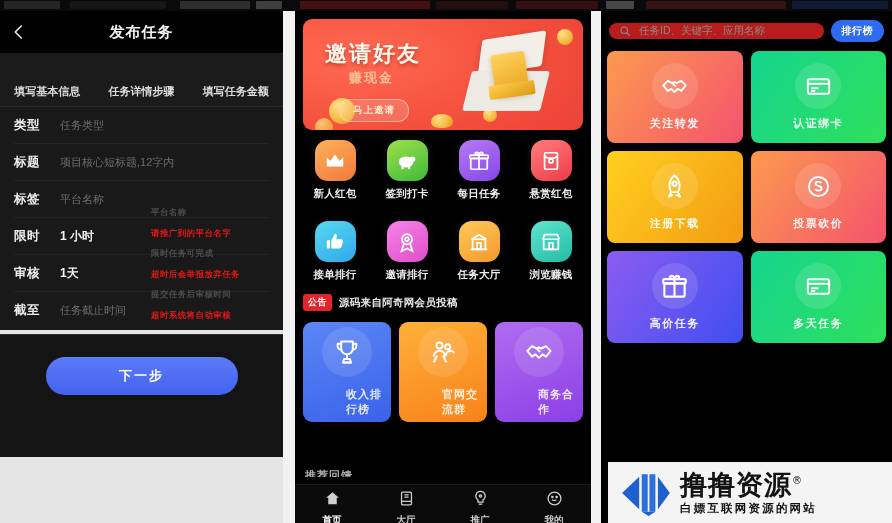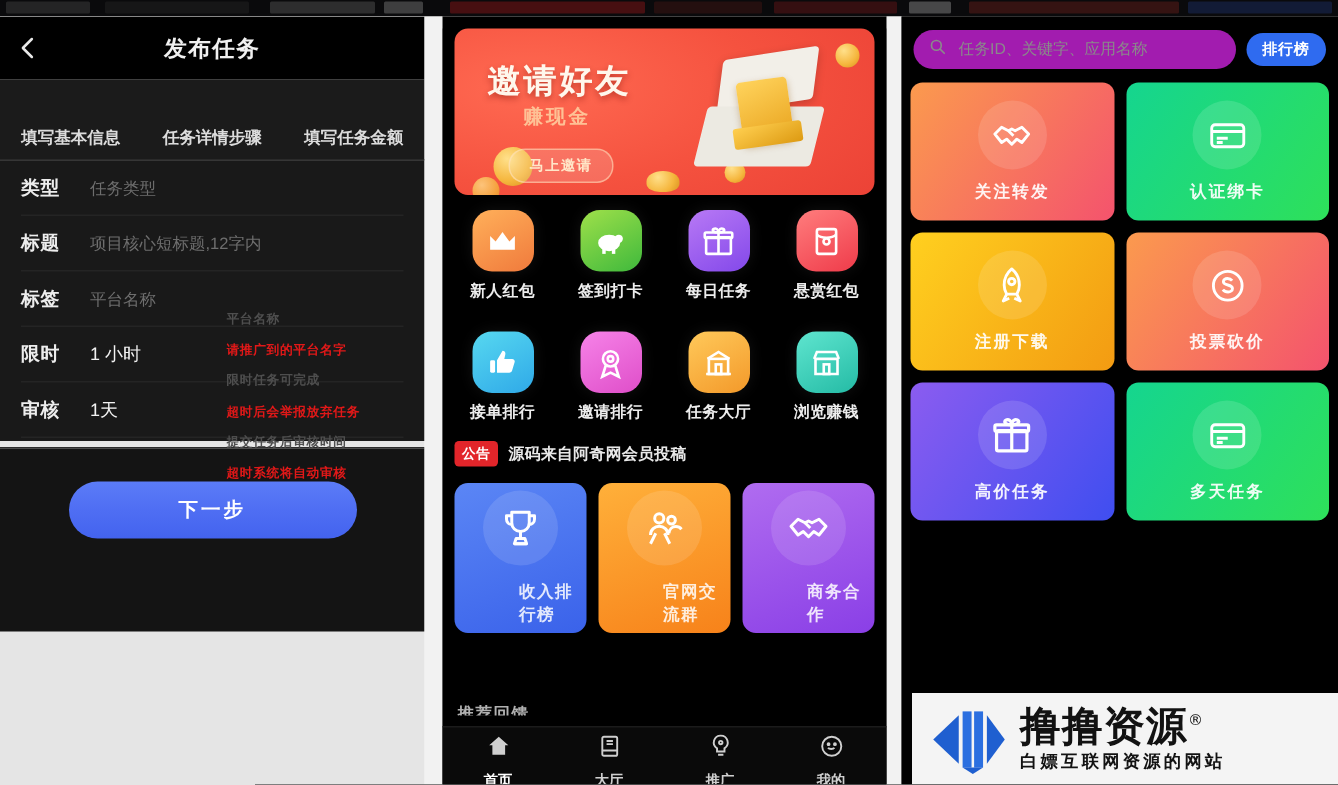--- a/index.html
+++ b/index.html
@@ -25,21 +25,21 @@
   .p1-title{color:#f0f0f0;font-size:15px;font-weight:700;letter-spacing:1px;}
 
   .p1-tabs{height:46px;background:#1b1b1b;display:flex;align-items:flex-end;padding-bottom:7px;border-bottom:1px solid #2a2a2a;}
   .p1-tab{flex:1;text-align:center;color:#dcdcdc;font-size:11px;font-weight:700;}
   .p1-tab .dot{display:block;width:100%;height:14px;}
 
   .p1-form{background:#191919;padding:0 0 2px 0;position:relative;}
   .frow{display:flex;align-items:center;height:36px;padding:0 14px;position:relative;}
   .flabel{width:46px;flex:none;color:#ededed;font-size:12.5px;font-weight:700;letter-spacing:.5px;}
   .fval{color:#6e6e6e;font-size:11px;}
-  .fval.filled{color:#f2f2f2;font-size:12px;font-weight:400;}
+  .fval.filled{color:#f2f2f2;font-size:12px;font-weight:700;}
   .frow-div{height:1px;background:#242424;margin:0 14px;}
 
   
   .hints{position:absolute;right:6px;top:196px;width:126px;height:122px;pointer-events:none;}
   .hint{position:absolute;left:0;width:126px;text-align:left;font-size:8.5px;line-height:11px;letter-spacing:.4px;filter:blur(.45px);white-space:nowrap;overflow:hidden;}
   .hint.grey{color:#4e4e4e;font-weight:700;}
   .hint.red{color:#e01818;font-weight:700;}
 
   .p1-footbar{height:1px;background:#2b2b2b;margin-top:4px;}
   .p1-btnwrap{background:#141414;padding:22px 0 0 0;height:100px;}
@@ -86,21 +86,21 @@
   .p2-nav{position:absolute;left:0;bottom:0;width:100%;height:46px;background:#0a0a0a;border-top:1px solid #1b1b1b;
     display:flex;align-items:center;}
   .navitem{flex:1;display:flex;flex-direction:column;align-items:center;gap:3px;cursor:pointer;}
   .navitem svg{width:17px;height:17px;}
   .navlabel{color:#cfcfcf;font-size:9.5px;font-weight:700;}
   .navitem.active .navlabel{color:#ffffff;}
 
   
   .p3-inner{position:relative;height:100%;background:#000;padding:0 6px;}
   .p3-search{display:flex;align-items:center;gap:7px;padding:9px 2px 6px 2px;}
-  .searchbox{flex:1;height:26px;border-radius:13px;background:#a21caf;display:flex;align-items:center;padding:0 10px;gap:6px;}
+  .searchbox{flex:1;height:16px;border-radius:13px;background:#b91c1c;display:flex;align-items:flex-start;padding:0 10px;gap:6px;}
   .searchbox svg{width:12px;height:12px;flex:none;}
   .searchinput{flex:1;background:transparent;border:none;outline:none;color:#cfcfcf;font-size:10.5px;
     font-family:"Liberation Sans",sans-serif;}
   .searchinput::placeholder{color:#8a8a8a;}
   .rankbtn{height:22px;padding:0 11px;border-radius:11px;border:none;background:#2f6bf0;color:#fff;font-size:10px;
     font-weight:700;letter-spacing:.5px;cursor:pointer;font-family:"Liberation Sans",sans-serif;}
 
   .tgrid{display:grid;grid-template-columns:1fr 1fr;gap:8px;margin-top:3px;}
   .tcard{height:92px;border-radius:8px;position:relative;display:flex;flex-direction:column;align-items:center;justify-content:center;cursor:pointer;overflow:hidden;}
   .tcard .tcirc{width:46px;height:46px;border-radius:50%;background:rgba(255,255,255,.13);display:flex;align-items:center;justify-content:center;}
@@ -172,20 +172,24 @@
         <div class="frow">
           <div class="flabel">限时</div>
           <div class="fval filled">1 小时</div>
         </div>
         <div class="frow-div"></div>
         <div class="frow">
           <div class="flabel">审核</div>
           <div class="fval filled">1天</div>
         </div>
         <div class="frow-div"></div>
+        <div class="frow">
+          <div class="flabel">截至</div>
+          <div class="fval">任务截止时间</div>
+        </div>
       </div>
 
     <div class="hints" id="p1hints">
         <div class="hint grey" style="top: 0px;">平台名称</div>
         <div class="hint red" style="top: 20.5px;">请推广到的平台名字</div>
         <div class="hint grey" style="top: 41px;">限时任务可完成</div>
         <div class="hint red" style="top: 61.5px;">超时后会举报放弃任务</div>
         <div class="hint grey" style="top: 82px;">提交任务后审核时间</div>
         <div class="hint red" style="top: 102.5px;">超时系统将自动审核</div>
       </div>

